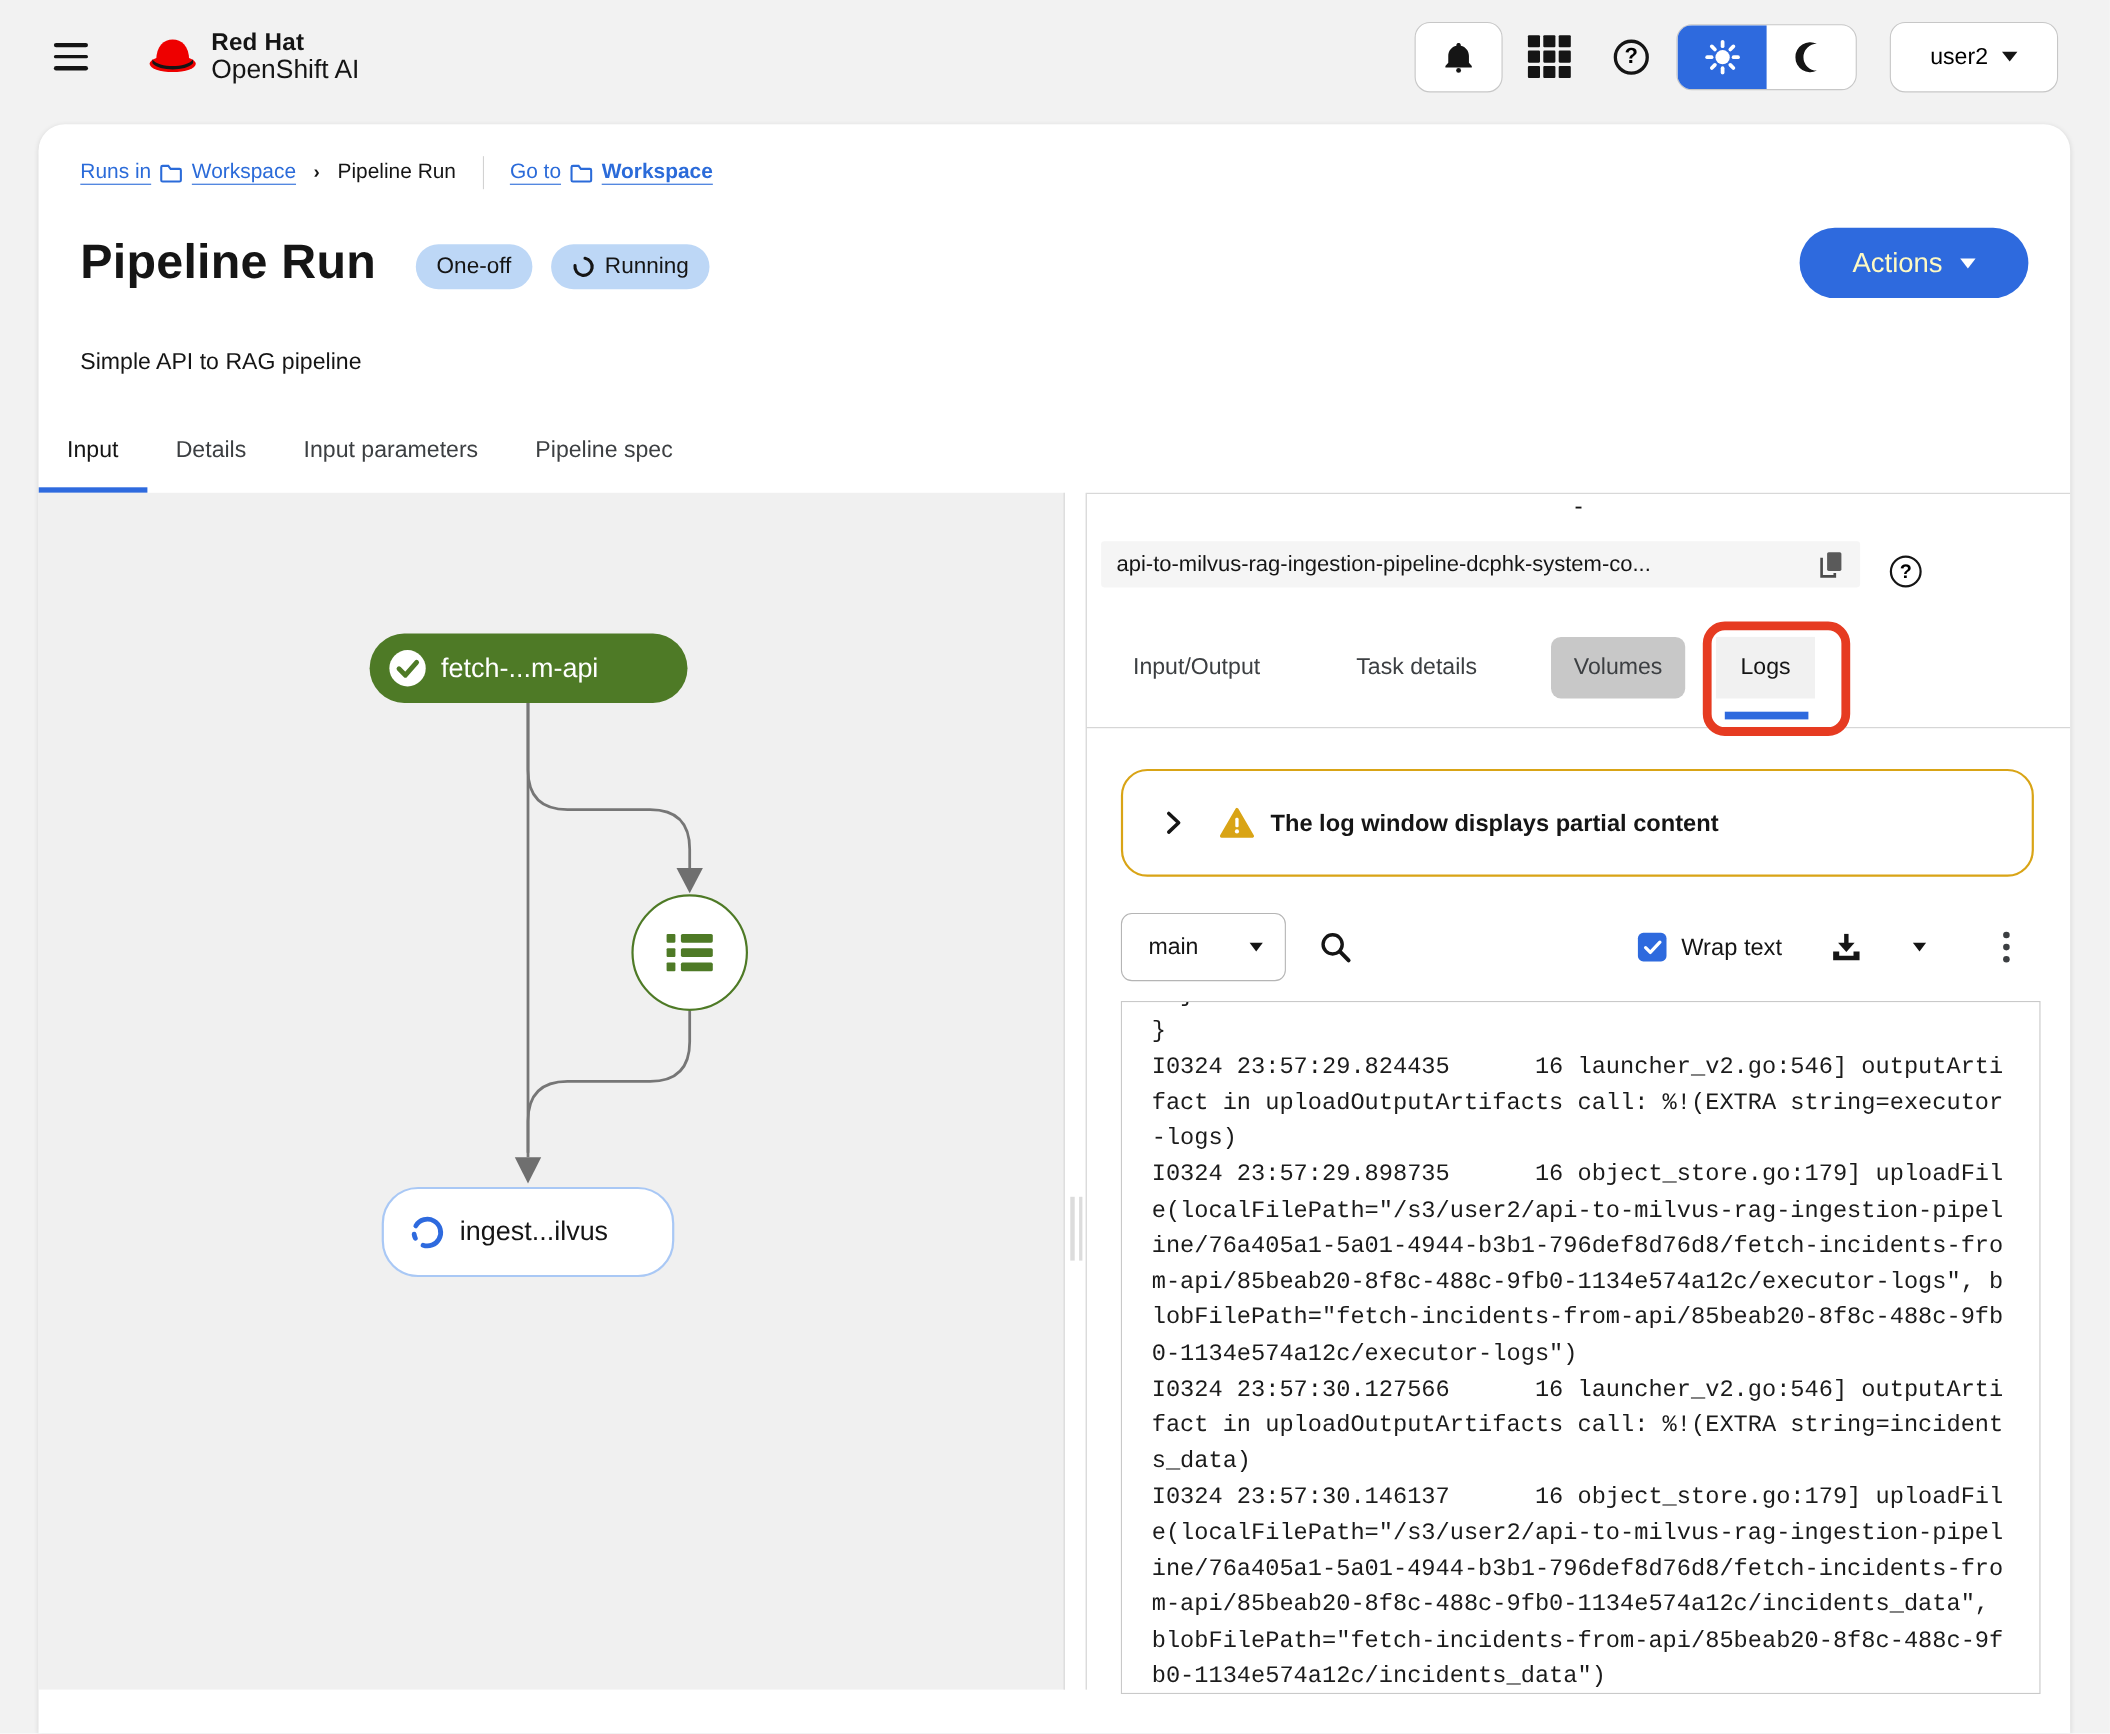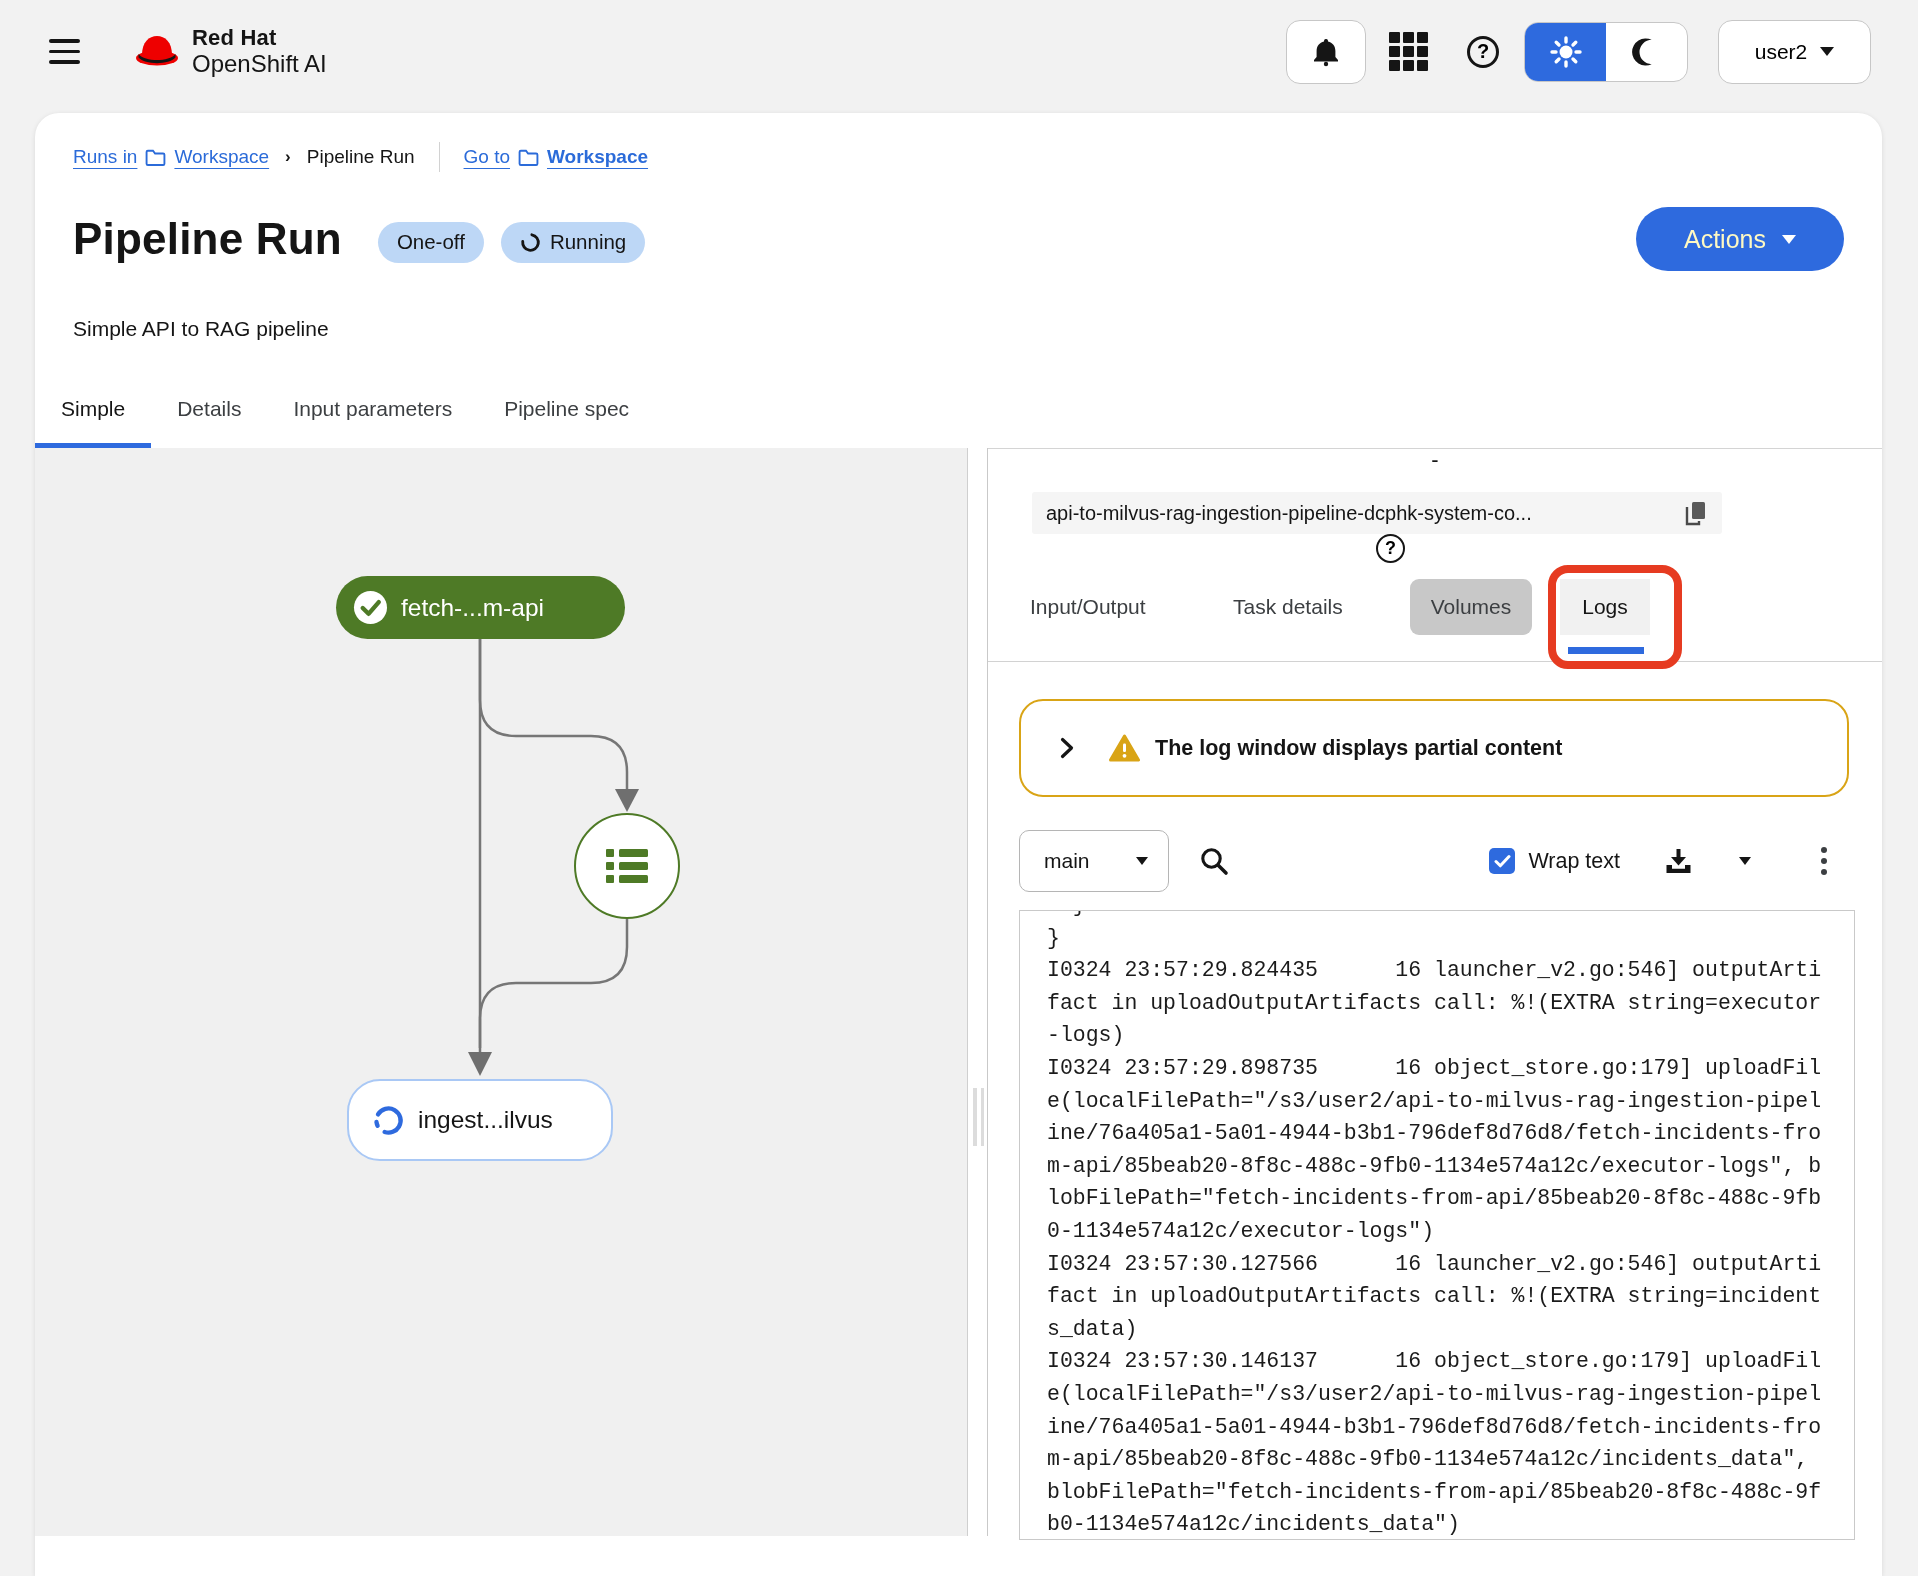--- a/index.html
+++ b/index.html
@@ -67,21 +67,21 @@
   .edges { position:absolute; inset:0; }
   .node { position:absolute; display:flex; align-items:center; cursor:pointer; }
   .node-fetch { left:301px; top:128px; width:289px; height:63px; background:#4e7a26; border-radius:32px; color:#fff; gap:13px; padding-left:17px; font-size:24.5px; }
   .node-fetch svg { width:35px; height:35px; }
   .node-artifact { left:539px; top:365px; width:106px; height:106px; border-radius:50%; background:#fff; border:2.5px solid #4e7a26; justify-content:center; }
   .node-artifact svg { width:46px; height:40px; }
   .node-ingest { left:312px; top:631px; width:266px; height:82px; background:#fff; border:2px solid #a9c8f5; border-radius:33px; gap:14px; padding-left:24px; font-size:24.5px; color:#151515; }
   .node-ingest svg { width:31px; height:31px; }
   
   .drawer-dash { position:absolute; top:-2px; left:50%; transform:translateX(-50%); font-size:22px; cursor:row-resize; }
-  .task-row { position:absolute; top:43px; left:44px; display:flex; align-items:center;flex-direction:column; }
+  .task-row { position:absolute; top:43px; left:13px; display:flex; align-items:flex-end; }
   .task-chip { background:#f5f5f5; height:42px; width:690px; display:flex; align-items:center; padding:0 14px; border-radius:3px; }
   .task-chip-label { font-size:20px; white-space:nowrap; overflow:hidden; flex:1; }
   .copy-btn { background:none; border:none; cursor:pointer; margin-left:10px; display:flex; }
   .help-circle { margin-left:27px; width:29px; height:29px; border:2.5px solid #151515; border-radius:50%; font-size:18px; font-weight:800; display:flex; align-items:center; justify-content:center; background:none; cursor:pointer; }
   .drawer-tabs { position:absolute; top:130px; left:0; right:0; height:56px; }
   .d-tab { position:absolute; top:0; height:56px; display:flex; align-items:center; font-size:21px; color:#3c3f42; cursor:pointer; }
   .d-tab-io { left:42px; }
   .d-tab-task { left:245px; }
   .d-tab-volumes { left:422px; width:122px; background:#c8c8c8; border-radius:9px; justify-content:center; color:#3c3f42; }
   .d-tab-logs { left:572px; width:90px; background:#f1f1f1; border-radius:0; justify-content:center; color:#151515; }
@@ -224,21 +224,21 @@
         <span>Actions</span>
         <span class="caret caret-white"></span>
       </button>
     </div>
 
     <p class="subtitle">Simple API to RAG pipeline</p>
   </div>
 
   <div class="main-tabs">
     <div class="main-tab active">
-      <span>Simple</span>
+      <span>Input</span>
       <span class="tab-underline"></span>
     </div>
     <div class="main-tab">
       <span>Details</span>
     </div>
     <div class="main-tab">
       <span>Input parameters</span>
     </div>
     <div class="main-tab">
       <span>Pipeline spec</span>

